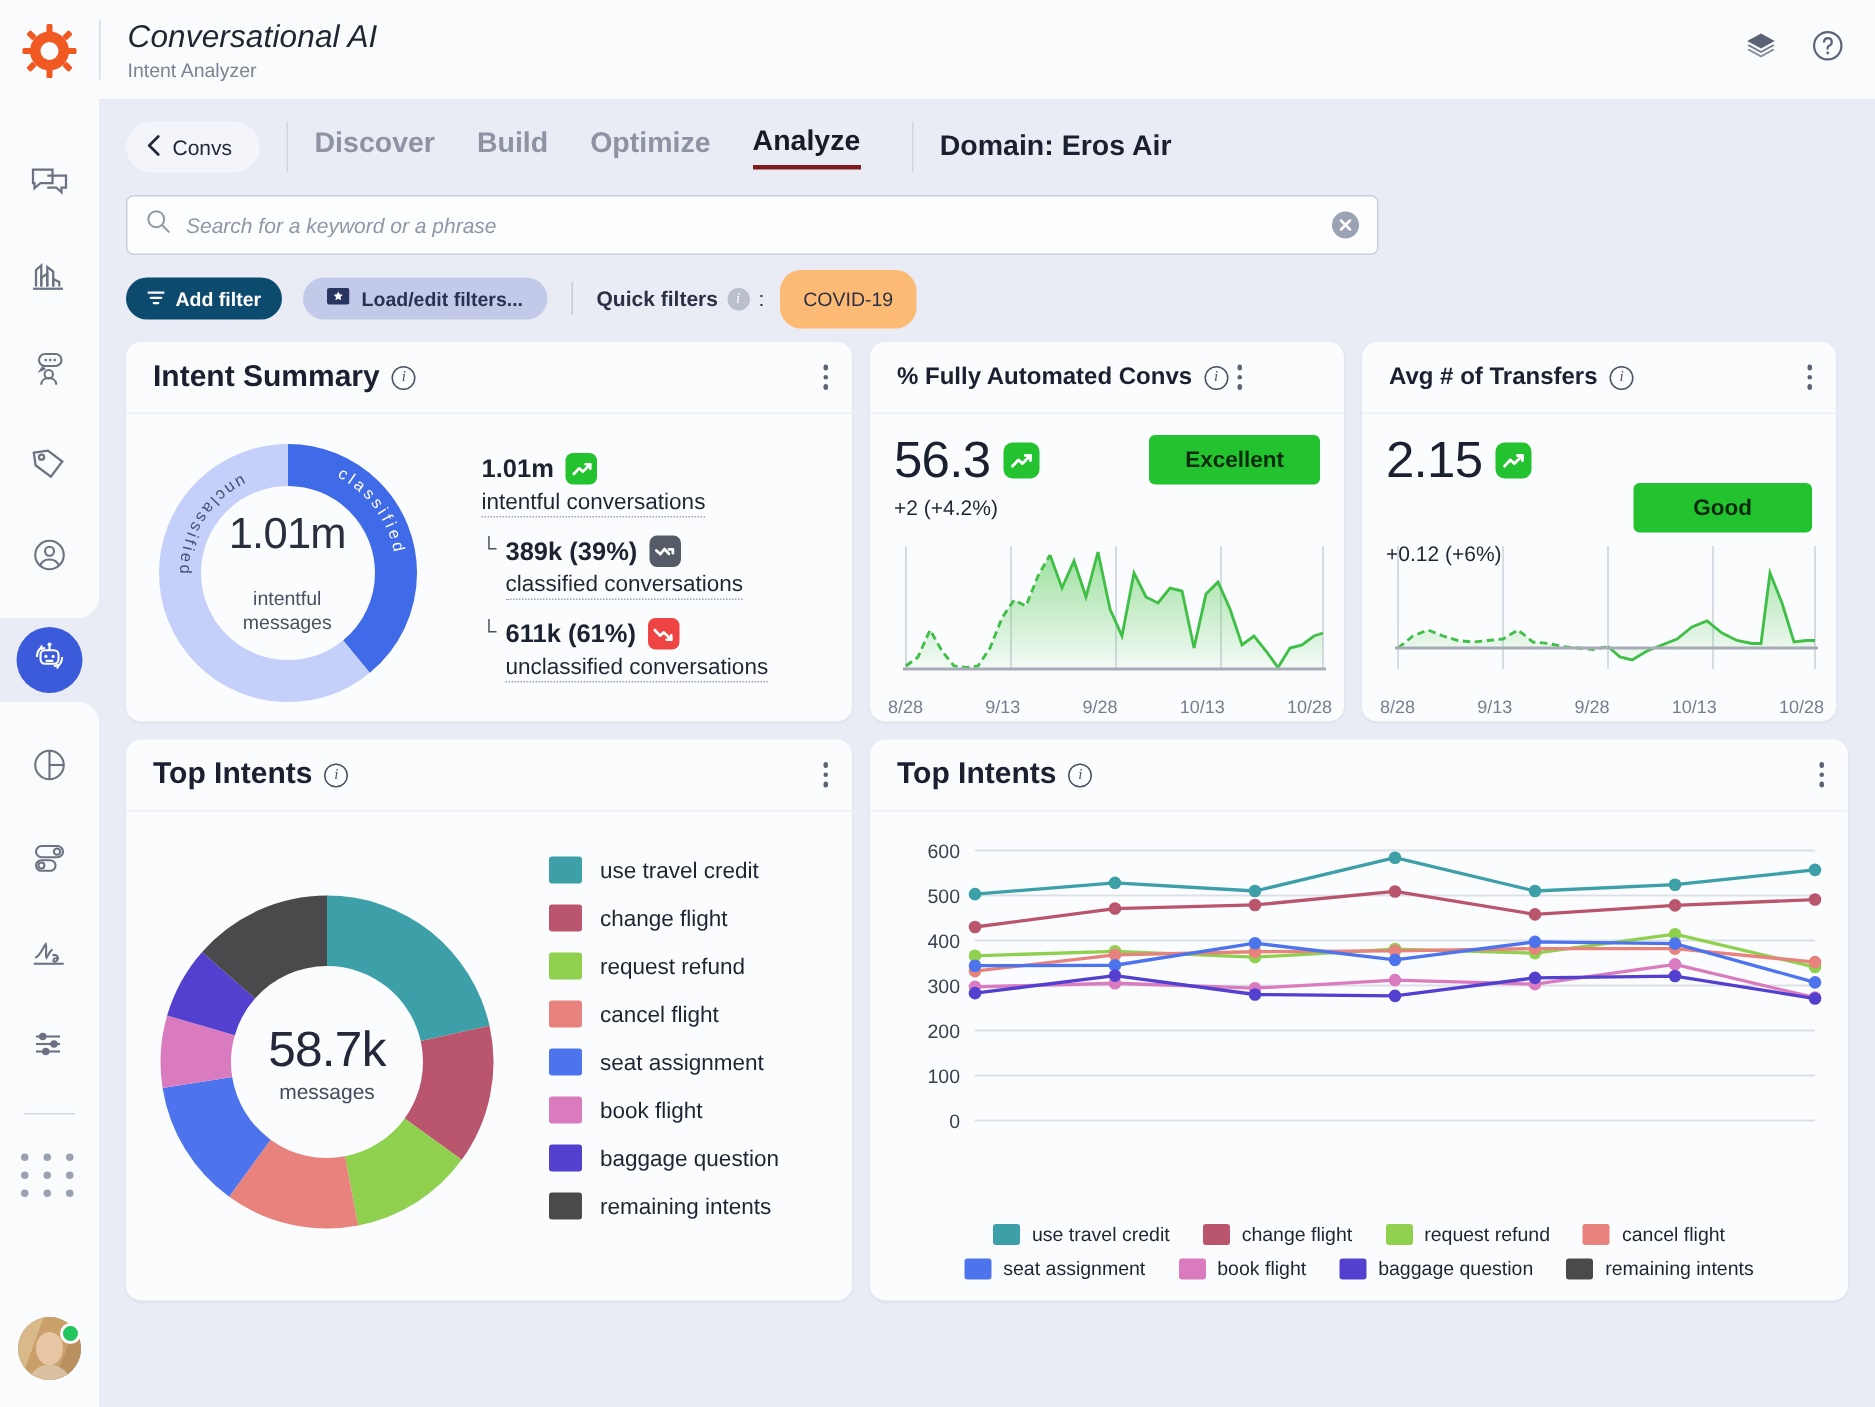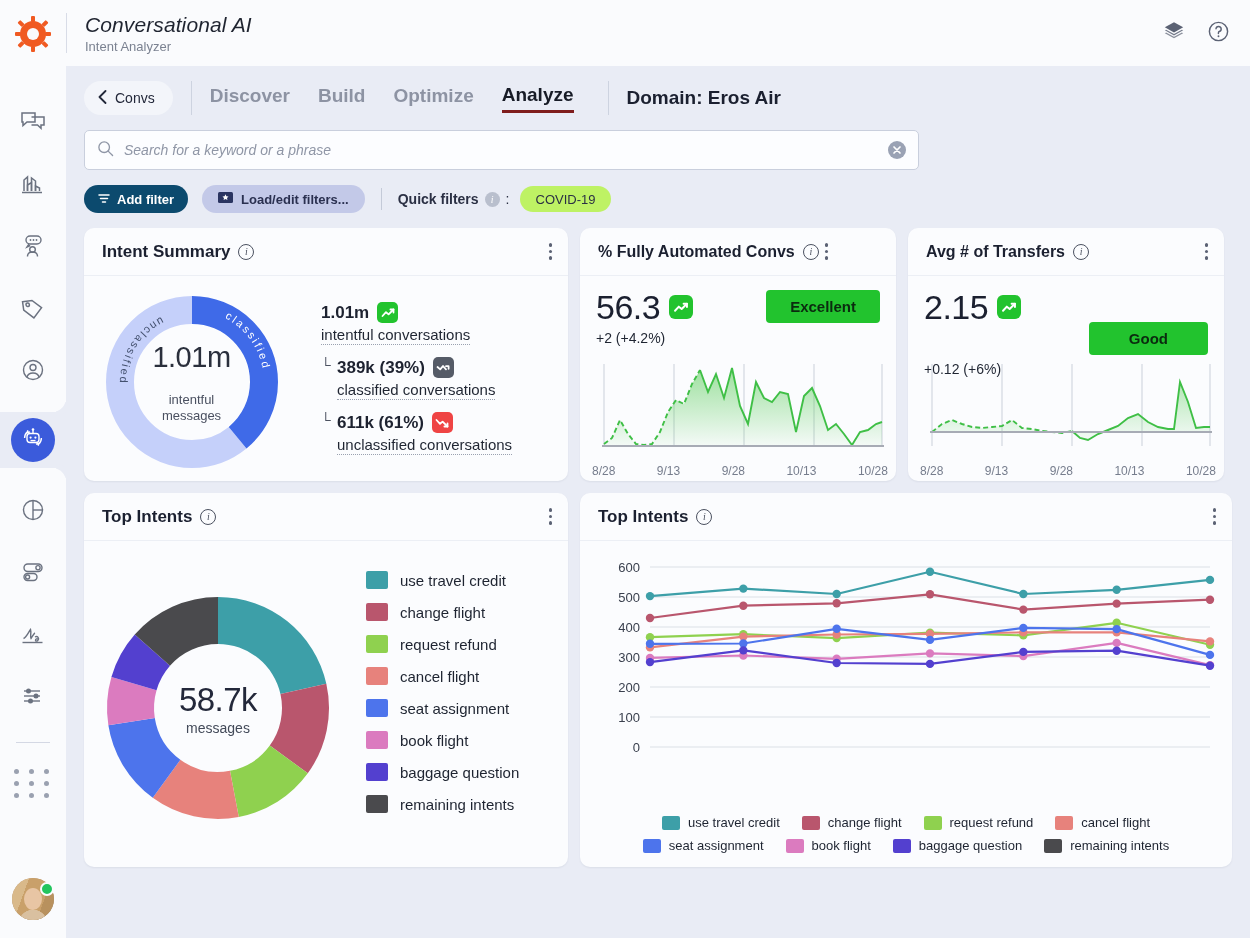--- a/index.html
+++ b/index.html
@@ -98,29 +98,29 @@
   .load-filter {
     display: flex; align-items: center; gap: 8px; background: #c3c9e8; color: #2a3050;
     font-size: 13px; font-weight: 700; height: 28px; padding: 0 16px; border-radius: 14px; margin-left: 14px; cursor:pointer;
   }
   .fsep { width: 1px; height: 22px; background: #c4cad8; margin: 0 16px; }
   .qf-label { font-size: 14px; font-weight: 700; color: #2b3044; }
   .info-dot { width: 15px; height: 15px; border-radius: 50%; background: #b9bfcd; color: #fff;
     display: inline-flex; align-items: center; justify-content: center; font-size: 10px;
     font-style: italic; font-family: "Liberation Serif", serif; margin: 0 6px; }
   .qf-colon { color: #2b3044; font-size: 14px; margin-right: 10px; }
-  .qf-chip { background: #bef264; border-radius: 14px; height: 26px; display: flex; align-items: center;
+  .qf-chip { background: #fdba74; border-radius: 14px; height: 39px; display: flex; align-items: center;
     padding: 12px 16px; font-size: 13px; color: #2b3044; cursor: pointer; }
 
   
   .cards-row { display: flex; gap: 12px; margin-top: 14px; }
   .card { background: #fbfcfe; border-radius: 10px; box-shadow: 0 1px 2px rgba(30,40,70,.07); overflow: hidden; }
   .card-head { display: flex; align-items: center; height: 48px; padding: 0 16px 0 18px;
     border-bottom: 1px solid #eceff5; }
-  .card-title { font-size: 17px; font-weight: 700; color: #1b2030; }
+  .card-title { font-size: 20px; font-weight: 700; color: #1b2030; }
   .icircle { width: 16px; height: 16px; border-radius: 50%; border: 1.4px solid #4b5160; color: #4b5160;
     display: inline-flex; align-items: center; justify-content: center; font-size: 10px;
     font-family: "Liberation Serif", serif; font-style: italic; margin-left: 8px; }
   .kebab { margin-left: auto; color: #60687a; letter-spacing: 0; line-height: 4px; font-size: 19px;
     cursor: pointer; display:flex; flex-direction:column; gap:3px; }
   .kebab i { width: 3.5px; height: 3.5px; border-radius: 50%; background: #5b6274; display:block; }
 
   
   #card-intent-summary { width: 484px; height: 253px; }
   .is-body { display: flex; padding: 8px 0 0 0; height: 204px; }

